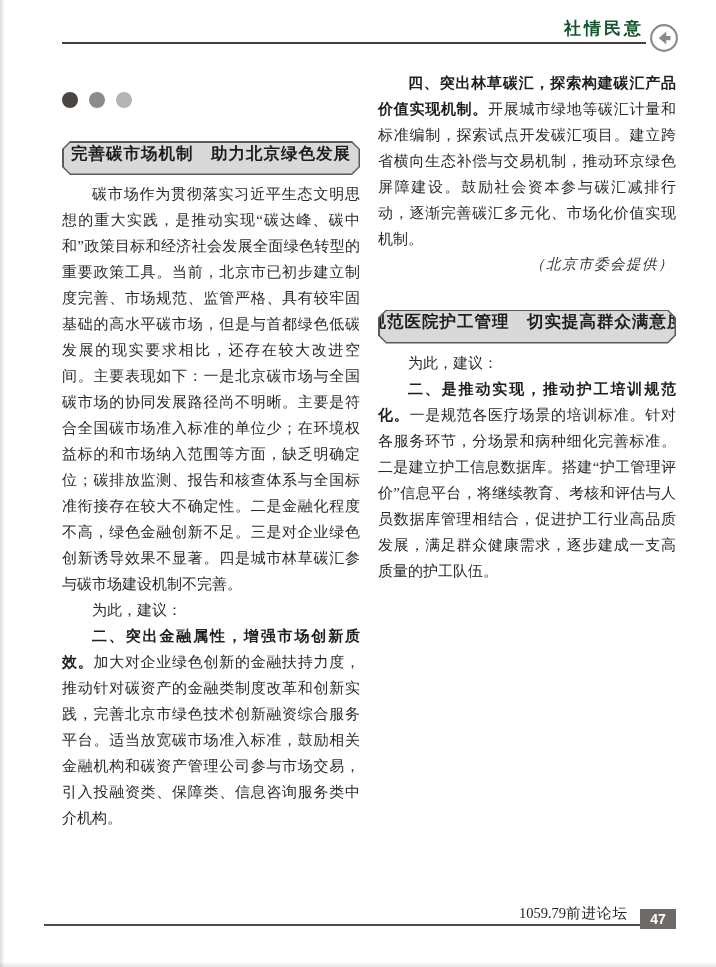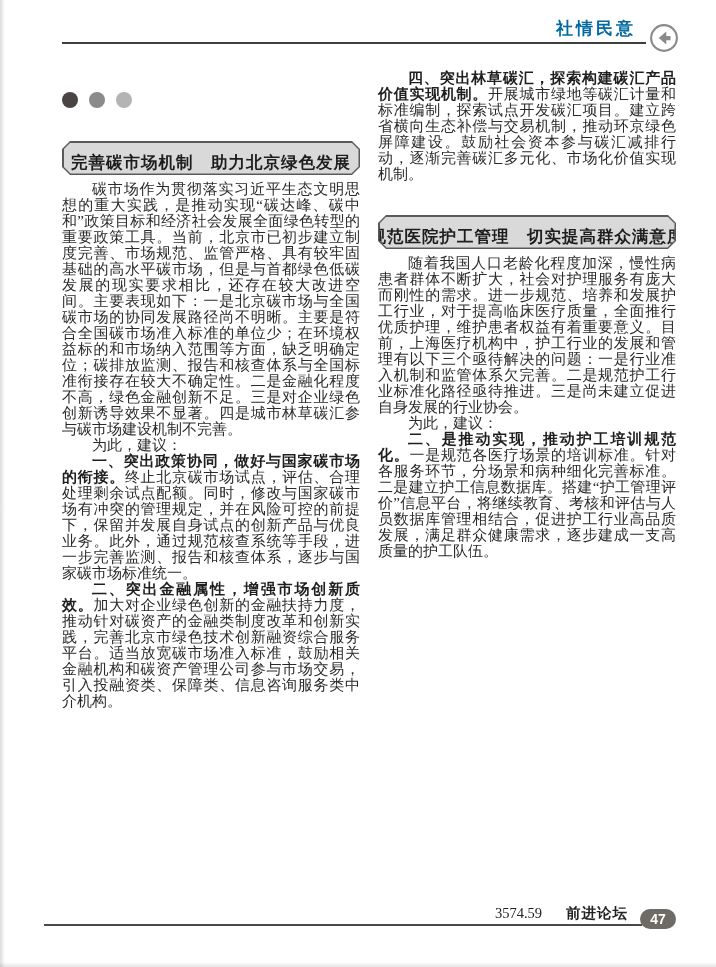--- a/index.html
+++ b/index.html
@@ -17,23 +17,23 @@
   }
   .edge-bottom {
     position:absolute; left:0; right:0; bottom:0; height:5px;
     background: linear-gradient(to top, rgba(0,0,0,0.10), rgba(0,0,0,0));
   }
 
   
   .header { position:absolute; top:16px; left:62px; right:40px; height:28px; }
   .header-rule { position:absolute; left:0; right:30px; bottom:0; height:2px; background:#3f3f3f; }
   .section-label {
-    position:absolute; right:40px; bottom:4px;
+    position:absolute; right:32px; bottom:4px;
     font-family:Liberation Serif, serif;
-    font-weight:700; font-size:17px; letter-spacing:3px; color:#0369a1; white-space:nowrap;
+    font-weight:700; font-size:17px; letter-spacing:3px; color:#14532d; white-space:nowrap;
   }
   .header-icon { position:absolute; right:-3px; bottom:-9px; width:30px; height:30px; }
 
   
   .columns { position:absolute; top:64px; left:62px; right:40px; bottom:66px; display:flex; gap:18px; }
   .col { flex:1 1 0; min-width:0; }
   .col-right { padding-top:6px; }
 
   .dots-row { display:flex; gap:11px; margin-top:28px; }
   .dot { width:16px; height:16px; border-radius:50%; }
@@ -44,41 +44,41 @@
   .title-box { position:relative; height:34px; margin-top:33px; margin-bottom:6px; }
   .tb-outer {
     position:absolute; inset:0; background:#5a5a5a;
     clip-path: polygon(8px 0, calc(100% - 8px) 0, 100% 8px, 100% calc(100% - 8px),
                        calc(100% - 8px) 100%, 8px 100%, 0 calc(100% - 8px), 0 8px);
   }
   .tb-inner {
     position:absolute; inset:1.5px; background:#d9d9d9;
     clip-path: polygon(7px 0, calc(100% - 7px) 0, 100% 7px, 100% calc(100% - 7px),
                        calc(100% - 7px) 100%, 7px 100%, 0 calc(100% - 7px), 0 7px);
-    display:flex; align-items:flex-end; justify-content:center;
+    display:flex; align-items:flex-start; justify-content:center;
   }
   .tb-text { font-weight:700; font-size:16.5px; letter-spacing:1px; color:#1d1d1d; white-space:nowrap; }
 
-  p.body-para { margin:0; text-indent:2em; text-align:justify; font-size:15px; line-height:16px; color:#2a2a2a; }
+  p.body-para { margin:0; text-indent:2em; text-align:justify; font-size:15px; line-height:26px; color:#2a2a2a; }
   .para-head { font-family:"Liberation Sans","DejaVu Sans",sans-serif; font-weight:700; color:#1f1f1f; }
   .attribution {
     margin:0; text-align:right; font-style:italic;
     font-size:14.5px; line-height:24.5px; letter-spacing:1.5px; color:#333; padding-right:2px;
   }
 
   
   .footer { position:absolute; left:44px; right:40px; bottom:40px; height:22px; }
   .footer-rule { position:absolute; left:0; right:34px; bottom:1px; height:2px; background:#4a4a4a; }
   .footer-text { position:absolute; right:48px; bottom:4px; font-size:14.5px; color:#222; white-space:nowrap; }
-  .footer-journal { font-weight:700; margin-left:24px; letter-spacing:1px; }
+  .footer-journal { font-weight:400; margin-left:0; letter-spacing:1px; }
   .page-num {
     position:absolute; right:0; bottom:-2px; width:36px; height:20px;
     background:#6e6a66; color:#ffffff;
     font-family:"Liberation Sans","DejaVu Sans",sans-serif; font-weight:700; font-size:14px;
-    display:flex; align-items:center; justify-content:center;border-radius:10px;
+    display:flex; align-items:center; justify-content:center;
   }
 </style>
 </head>
 <body>
 
 <div class="page">
   <div class="edge-left"></div>
   <div class="edge-bottom"></div>
 
   <div class="header">
@@ -103,42 +103,41 @@
 
       <div class="title-box">
         <div class="tb-outer"></div>
         <div class="tb-inner">
           <span class="tb-text">完善碳市场机制　助力北京绿色发展</span>
         </div>
       </div>
 
       <p class="body-para"><span class="para-head"></span><span>碳市场作为贯彻落实习近平生态文明思想的重大实践，是推动实现“碳达峰、碳中和”政策目标和经济社会发展全面绿色转型的重要政策工具。当前，北京市已初步建立制度完善、市场规范、监管严格、具有较牢固基础的高水平碳市场，但是与首都绿色低碳发展的现实要求相比，还存在较大改进空间。主要表现如下：一是北京碳市场与全国碳市场的协同发展路径尚不明晰。主要是符合全国碳市场准入标准的单位少；在环境权益标的和市场纳入范围等方面，缺乏明确定位；碳排放监测、报告和核查体系与全国标准衔接存在较大不确定性。二是金融化程度不高，绿色金融创新不足。三是对企业绿色创新诱导效果不显著。四是城市林草碳汇参与碳市场建设机制不完善。</span></p>
       <p class="body-para"><span class="para-head"></span><span>为此，建议：</span></p>
-      <p class="body-para"><span class="para-head">一、突出政策协同，做好与国家碳市场的衔接。</span><span>终止北京碳市场试点，评估、合理处理剩余试点配额。同时，修改与国家碳市场有冲突的管理规定，并在风险可控的前提下，保留并发展自身试点的创新产品与优良业务。此外，通过规范核查系统等手段，进一步完善监测、报告和核查体系，逐步与国家碳市场标准统一。</span></p>
       <p class="body-para"><span class="para-head">二、突出金融属性，增强市场创新质效。</span><span>加大对企业绿色创新的金融扶持力度，推动针对碳资产的金融类制度改革和创新实践，完善北京市绿色技术创新融资综合服务平台。适当放宽碳市场准入标准，鼓励相关金融机构和碳资产管理公司参与市场交易，引入投融资类、保障类、信息咨询服务类中介机构。</span></p>
 
     </div>
 
     <div class="col col-right">
       <p class="body-para"><span class="para-head">四、突出林草碳汇，探索构建碳汇产品价值实现机制。</span><span>开展城市绿地等碳汇计量和标准编制，探索试点开发碳汇项目。建立跨省横向生态补偿与交易机制，推动环京绿色屏障建设。鼓励社会资本参与碳汇减排行动，逐渐完善碳汇多元化、市场化价值实现机制。</span></p>
+      <p class="attribution">（北京市委会提供）</p>
 
       <div class="title-box">
         <div class="tb-outer"></div>
         <div class="tb-inner">
           <span class="tb-text">规范医院护工管理　切实提高群众满意度</span>
         </div>
       </div>
 
-      <p class="body-para"><span class="para-head"></span><span>随着我国人口老龄化程度加深，慢性病患者群体不断扩大，社会对护理服务有庞大而刚性的需求。进一步规范、培养和发展护工行业，对于提高临床医疗质量，全面推行优质护理，维护患者权益有着重要意义。目前，上海医疗机构中，护工行业的发展和管理有以下三个亟待解决的问题：一是行业准入机制和监管体系欠完善。二是规范护工行业标准化路径亟待推进。三是尚未建立促进自身发展的行业协会。</span></p>
       <p class="body-para"><span class="para-head"></span><span>为此，建议：</span></p>
       <p class="body-para"><span class="para-head">二、是推动实现，推动护工培训规范化。</span><span>一是规范各医疗场景的培训标准。针对各服务环节，分场景和病种细化完善标准。二是建立护工信息数据库。搭建“护工管理评价”信息平台，将继续教育、考核和评估与人员数据库管理相结合，促进护工行业高品质发展，满足群众健康需求，逐步建成一支高质量的护工队伍。</span></p>
 
     </div>
   </div>
 
   <div class="footer">
     <div class="footer-rule"></div>
     <span class="footer-text">
-      <span>3574.59</span><span class="footer-journal">前进论坛</span>
+      <span>1059.79</span><span class="footer-journal">前进论坛</span>
     </span>
     <span class="page-num">47</span>
   </div>
 </div>
 
 </body></html>

